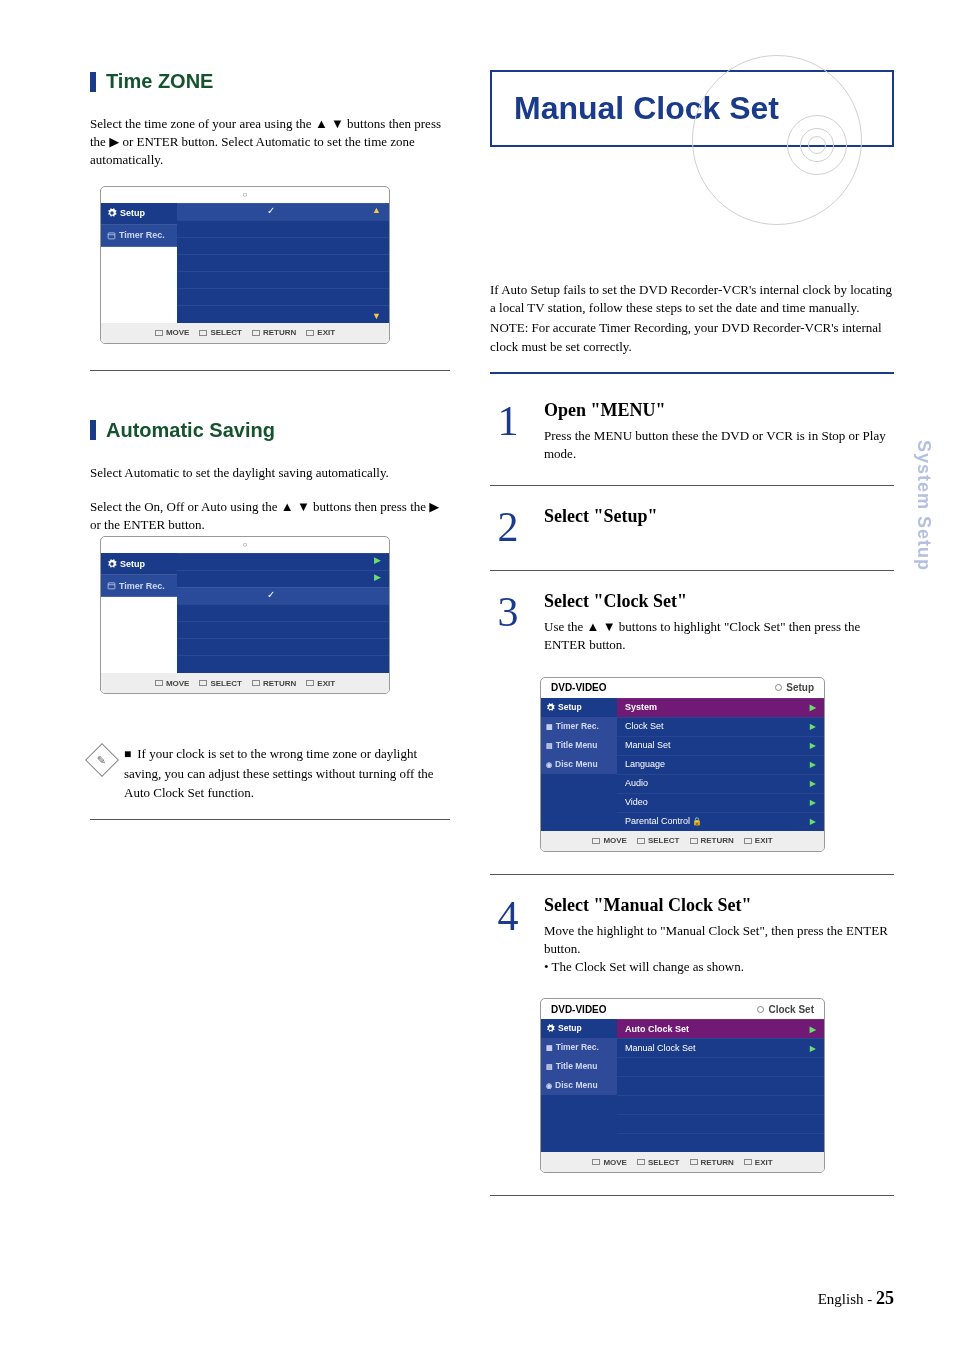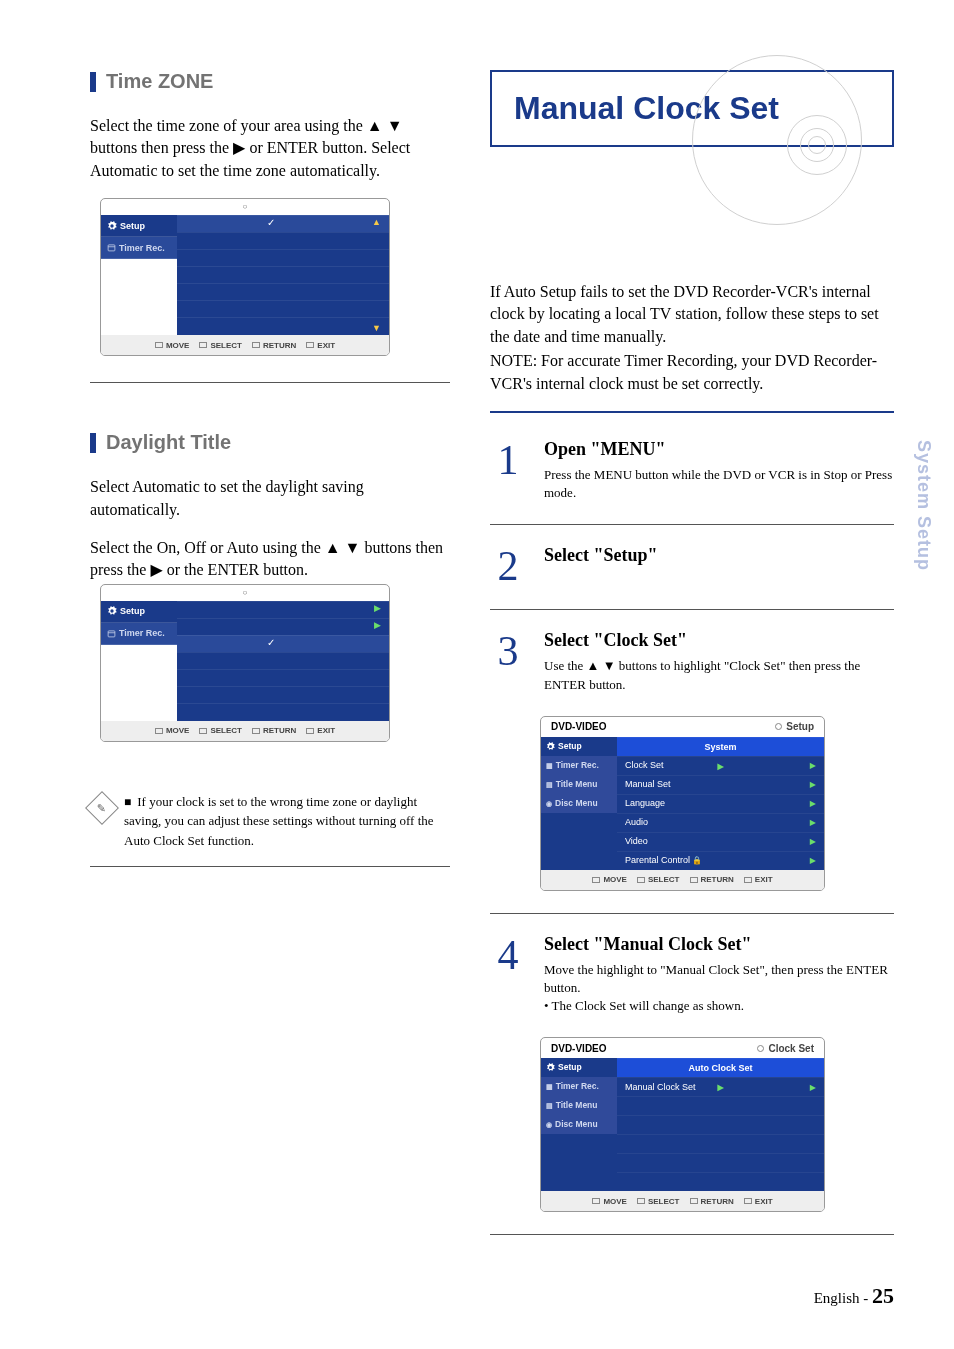--- a/index.html
+++ b/index.html
@@ -27,25 +27,25 @@
   .section-hdr .tick {
     width: 6px;
     height: 20px;
     background: #1a3a8a;
     margin-right: 10px;
   }
   .section-hdr h2 {
     font-family: Arial, Helvetica, sans-serif;
     font-weight: bold;
     font-size: 20px;
-    color: #737373;
+    color: #14532d;
   }
 
   .body-text {
-    font-size: 16px;
+    font-size: 13px;
     line-height: 1.4;
     margin-bottom: 16px;
   }
 
   .osd {
     width: 290px;
     margin: 0 auto 0 10px;
     border: 1px solid #999;
     border-radius: 5px;
     background: #fff;
@@ -233,21 +233,21 @@
     height: 19px;
     line-height: 19px;
     padding: 0 8px;
     color: #fff;
     font-size: 9px;
     display: flex;
     justify-content: space-between;
     align-items: center;
     border-top: 1px solid rgba(255,255,255,0.06);
   }
-  .osd2 .main2 .mitem.highlight { background: #1d4ed8; font-weight: bold; flex-direction: column; }
+  .osd2 .main2 .mitem.highlight { background: #701a75; font-weight: bold; }
   .osd2 .main2 .mitem .arr { color: #6bde6b; font-size: 8px; }
   .osd2 .main2 .mitem .lock { font-size: 8px; }
   .osd2 .main2 .mitem.blank { height: 19px; }
   .osd2 .footer2 {
     height: 20px;
     background: #eee;
     display: flex;
     align-items: center;
     justify-content: center;
     gap: 10px;
@@ -290,21 +290,21 @@
     color: #b5c0e0;
     letter-spacing: 1px;
   }
 
   .footer-page {
     position: absolute;
     bottom: 40px;
     right: 60px;
     font-size: 15px;
   }
-  .footer-page .pg { font-weight: bold; font-size: 22px; }
+  .footer-page .pg { font-weight: bold; font-size: 18px; }
 </style>
 </head>
 <body>
 
 <div class="side-tab">System Setup</div>
 
 <div class="page">
 
   <div class="col-left">
 
@@ -364,21 +364,21 @@
           </span>
       </div>
     </div>
 
     <hr class="left-divider">
 
     <div style="height:30px;"></div>
 
     <div class="section-hdr">
       <div class="tick"></div>
-      <h2>Daylight Title</h2>
+      <h2>Automatic Saving</h2>
     </div>
     <p class="body-text">Select Automatic to set the daylight saving automatically.</p>
     <p class="body-text" style="margin-bottom:2px;">Select the On, Off or Auto using the ▲ ▼ buttons then press the ▶ or the ENTER button.</p>
 
     <div class="osd">
       <div class="osd-title-bar">○</div>
       <div class="osd-body">
         <div class="osd-sidebar">
           <div class="sb-item">
             <svg class="gear-icon-svg" viewBox="0 0 24 24">
@@ -457,21 +457,21 @@
 
     <p class="body-text" style="margin-bottom:2px;margin-top:32px;">If Auto Setup fails to set the DVD Recorder-VCR's internal clock by locating a local TV station, follow these steps to set the date and time manually.</p>
     <p class="body-text">NOTE: For accurate Timer Recording, your DVD Recorder-VCR's internal clock must be set correctly.</p>
 
     <hr class="section-underline">
 
     <div class="step">
       <div class="num">1</div>
       <div class="step-content">
         <h3>Open "MENU"</h3>
-        <p>Press the MENU button while the DVD or VCR is in Stop or Press mode.</p>
+        <p>Press the MENU button these the DVD or VCR is in Stop or Play mode.</p>
       </div>
     </div>
     <hr class="thin">
 
     <div class="step">
       <div class="num">2</div>
       <div class="step-content">
         <h3>Select "Setup"</h3>
       </div>
     </div>

